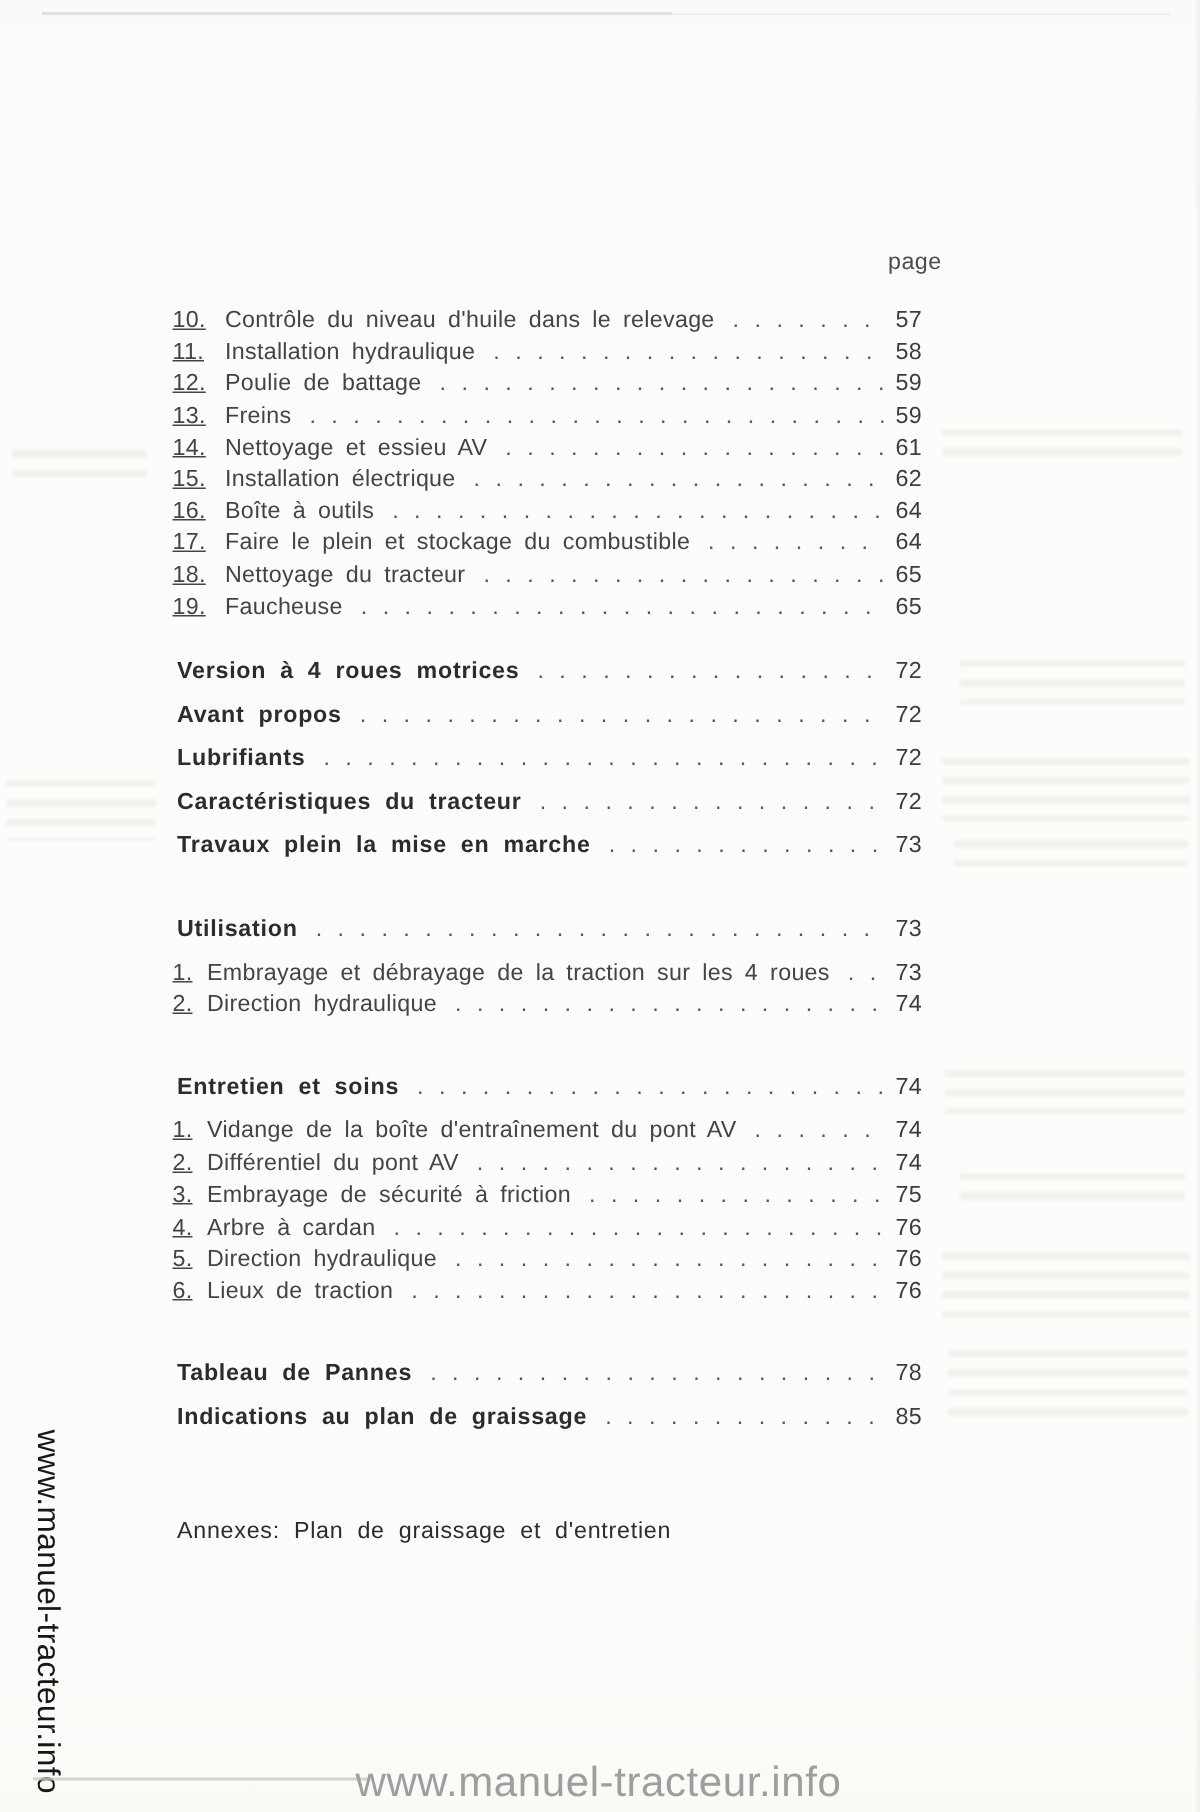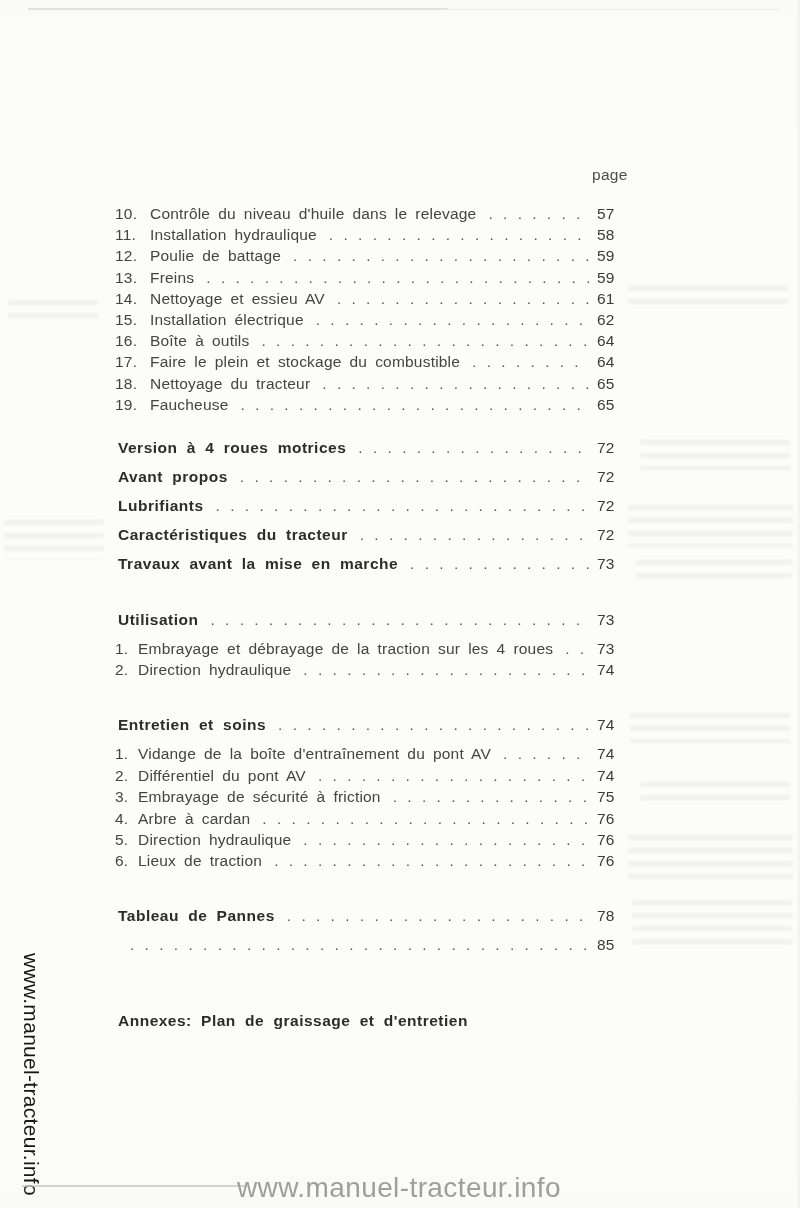--- a/index.html
+++ b/index.html
@@ -23,34 +23,34 @@
   
   .page-label { position:absolute; left:592px; top:166px; font-size:15.5px; color:#4c4c4c; letter-spacing:.3px; }
 
   
   .content { position:absolute; left:115px; top:203px; width:508px; }
 
   .row { display:flex; align-items:baseline; font-size:15.5px; color:#444; letter-spacing:.2px; word-spacing:3.5px; }
   .row.numbered { line-height:21.2px; }
   .g4 .row.numbered { line-height:21.4px; }
   .row.bold { font-weight:bold; color:#2c2c2c; line-height:21px; margin-bottom:8px; letter-spacing:.5px; word-spacing:4.5px; padding-left:3px; }
-  .num { flex:none; }
+  .num { flex:none;text-decoration:underline; }
   .g1 .num { width:35px; }
   .g3 .num, .g4 .num { width:23px; }
   .label { flex:none; white-space:nowrap; }
   .leader { flex:1 1 auto; overflow:hidden; white-space:nowrap; color:#555; font-weight:normal;
             letter-spacing:3px; word-spacing:0; margin:0 8px 0 12px; }
   .pagenum { flex:none; min-width:26px; font-weight:normal; color:#3c3c3c; letter-spacing:.2px; word-spacing:0; }
 
   .g2 { margin-top:22px; }
   .g3 { margin-top:35px; }
   .g4 { margin-top:34px; }
   .g5 { margin-top:33px; }
 
-  .annex { margin-top:57px; font-weight:bold; font-size:15.5px; color:#2c2c2c; letter-spacing:.5px; word-spacing:4.5px; padding-left:3px; white-space:nowrap; }
+  .annex { margin-top:57px; font-weight:normal; font-size:15.5px; color:#2c2c2c; letter-spacing:.5px; word-spacing:4.5px; padding-left:3px; white-space:nowrap; }
 
   
   .wm-side { position:absolute; left:43px; top:953px; transform:rotate(90deg); transform-origin:0 0;
              font-size:21px; color:#171717; letter-spacing:.3px; white-space:nowrap; }
   .wm-bottom { position:absolute; left:237px; top:1172px; font-size:28px; color:#9e9e9c; letter-spacing:.4px; white-space:nowrap; }
 </style>
 </head>
 <body>
 
 <div class="paper">
@@ -150,21 +150,21 @@
             <span class="label">Lubrifiants</span>
             <span class="leader">. . . . . . . . . . . . . . . . . . . . . . . . . . . . . . . . . . . . . . . . . . . . . . </span>
             <span class="pagenum">72</span>
           </div>
           <div class="row bold">
             <span class="label">Caractéristiques du tracteur</span>
             <span class="leader">. . . . . . . . . . . . . . . . . . . . . . . . . . . . . . . . . . . . . . . . . . . . . . </span>
             <span class="pagenum">72</span>
           </div>
           <div class="row bold">
-            <span class="label">Travaux avant la mise en marche</span>
+            <span class="label">Travaux plein la mise en marche</span>
             <span class="leader">. . . . . . . . . . . . . . . . . . . . . . . . . . . . . . . . . . . . . . . . . . . . . . </span>
             <span class="pagenum">73</span>
           </div>
         </div>
         <div class="group g3">
           <div class="row bold">
             <span class="label">Utilisation</span>
             <span class="leader">. . . . . . . . . . . . . . . . . . . . . . . . . . . . . . . . . . . . . . . . . . . . . . </span>
             <span class="pagenum">73</span>
           </div>
@@ -224,20 +224,21 @@
             <span class="pagenum">76</span>
           </div>
         </div>
         <div class="group g5">
           <div class="row bold">
             <span class="label">Tableau de Pannes</span>
             <span class="leader">. . . . . . . . . . . . . . . . . . . . . . . . . . . . . . . . . . . . . . . . . . . . . . </span>
             <span class="pagenum">78</span>
           </div>
           <div class="row bold">
+            <span class="label">Indications au plan de graissage</span>
             <span class="leader">. . . . . . . . . . . . . . . . . . . . . . . . . . . . . . . . . . . . . . . . . . . . . . </span>
             <span class="pagenum">85</span>
           </div>
         </div>
       </div>
     <div class="annex">Annexes: Plan de graissage et d'entretien</div>
   </div>
 
   <div class="wm-side">www.manuel-tracteur.info</div>
   <div class="scanline-bottom"></div>

